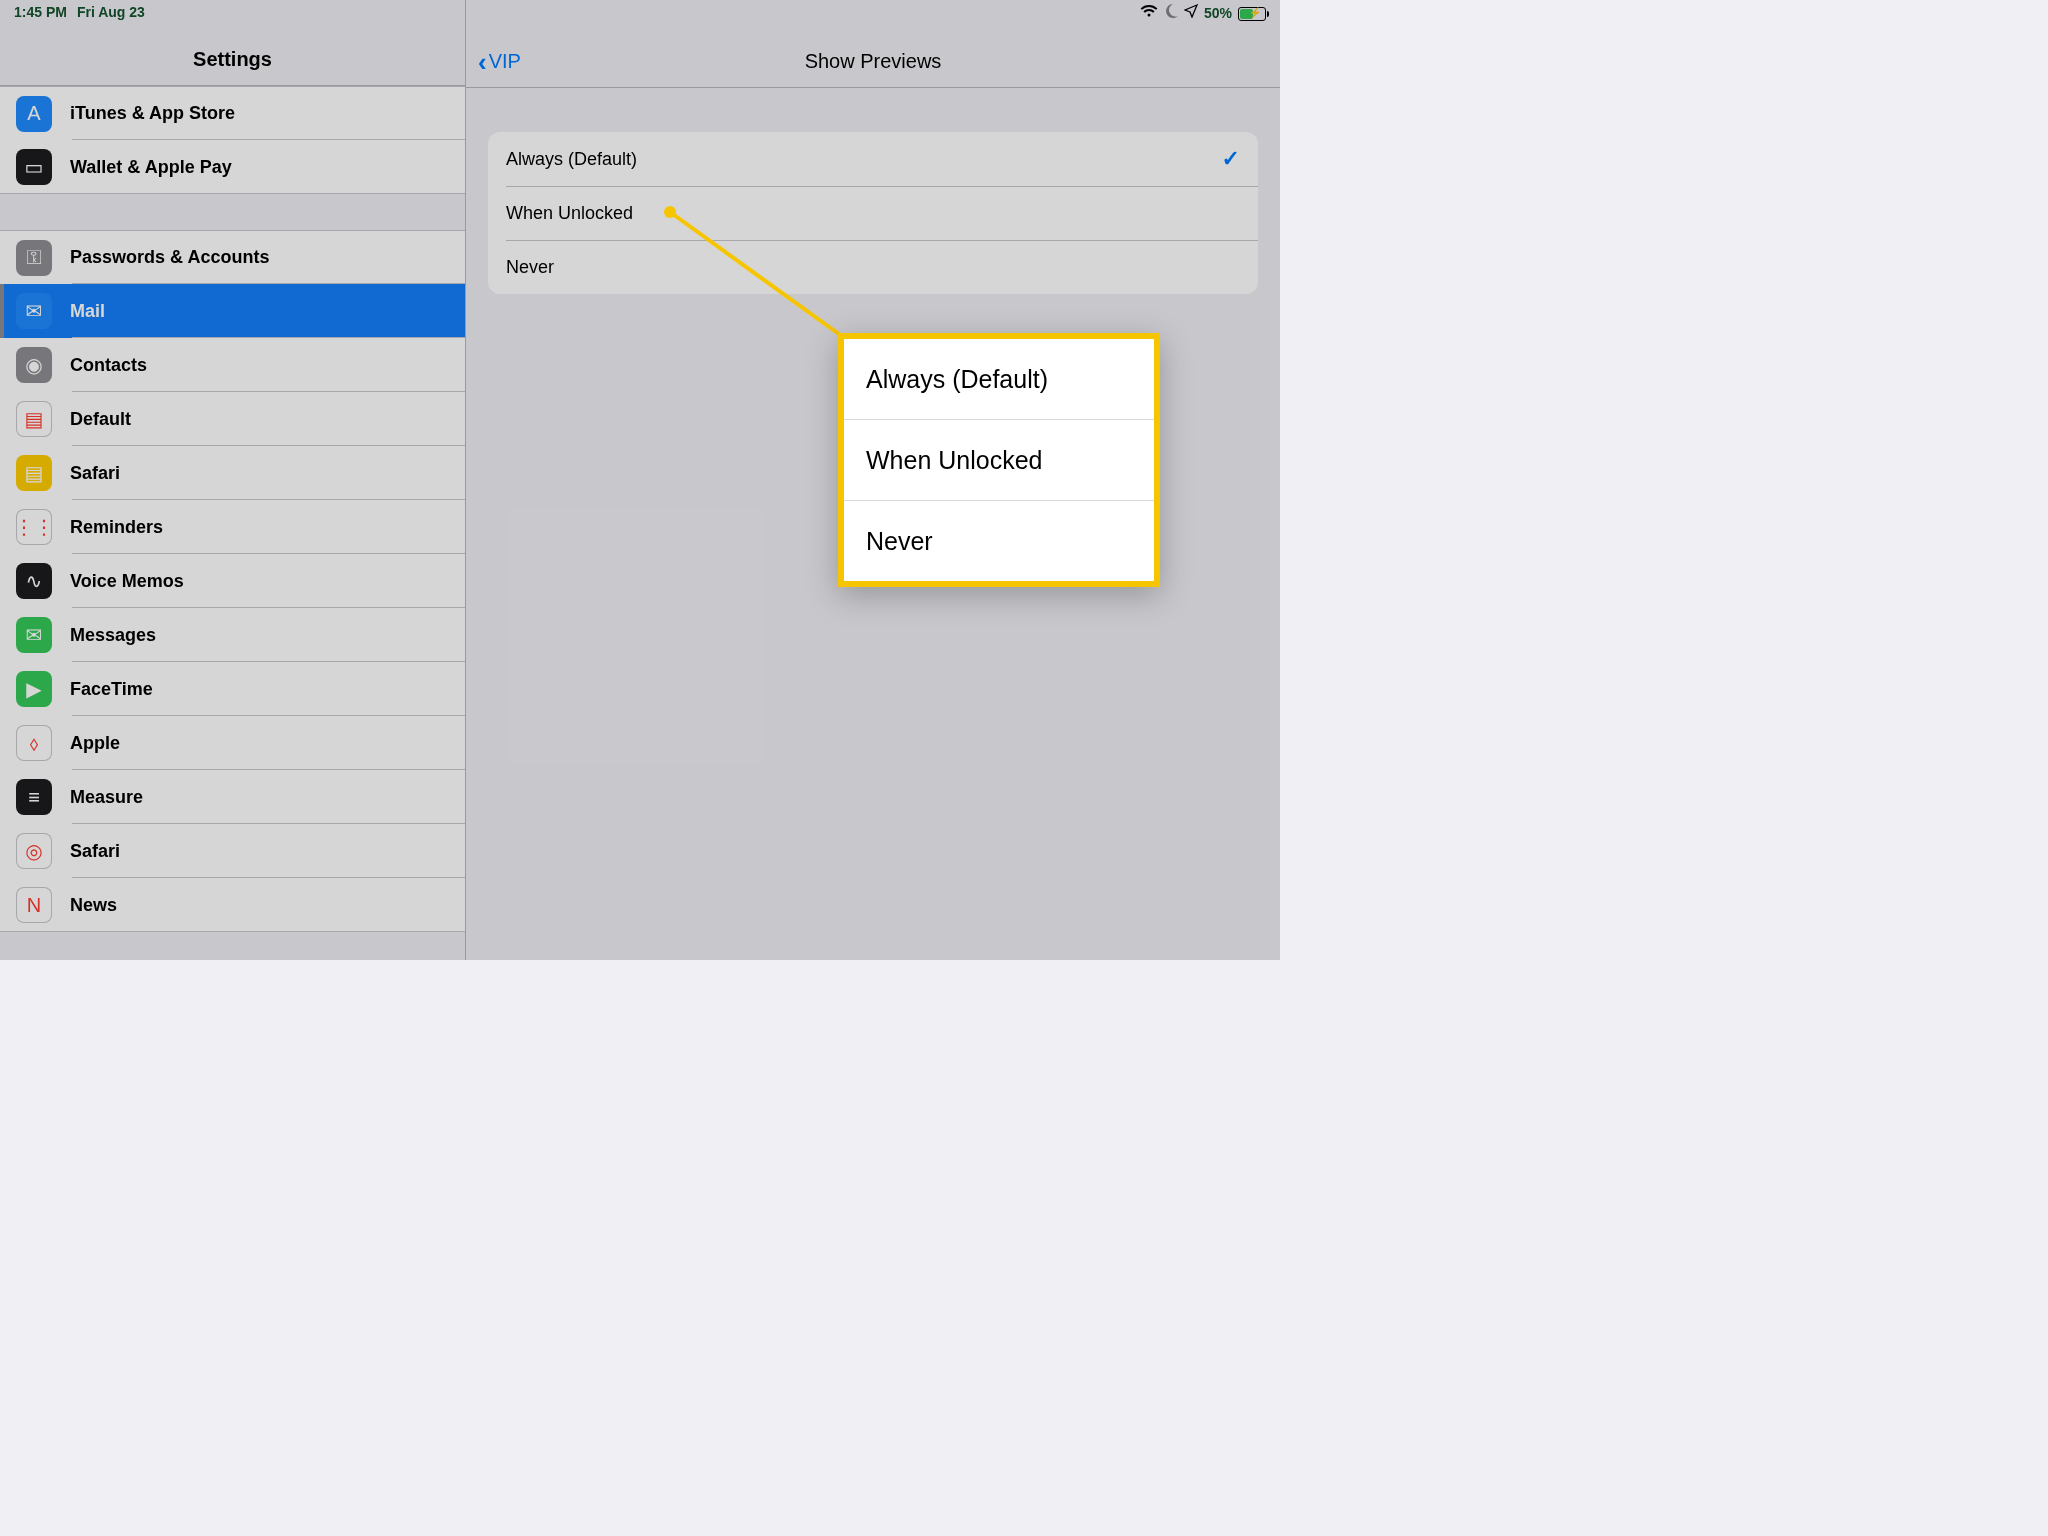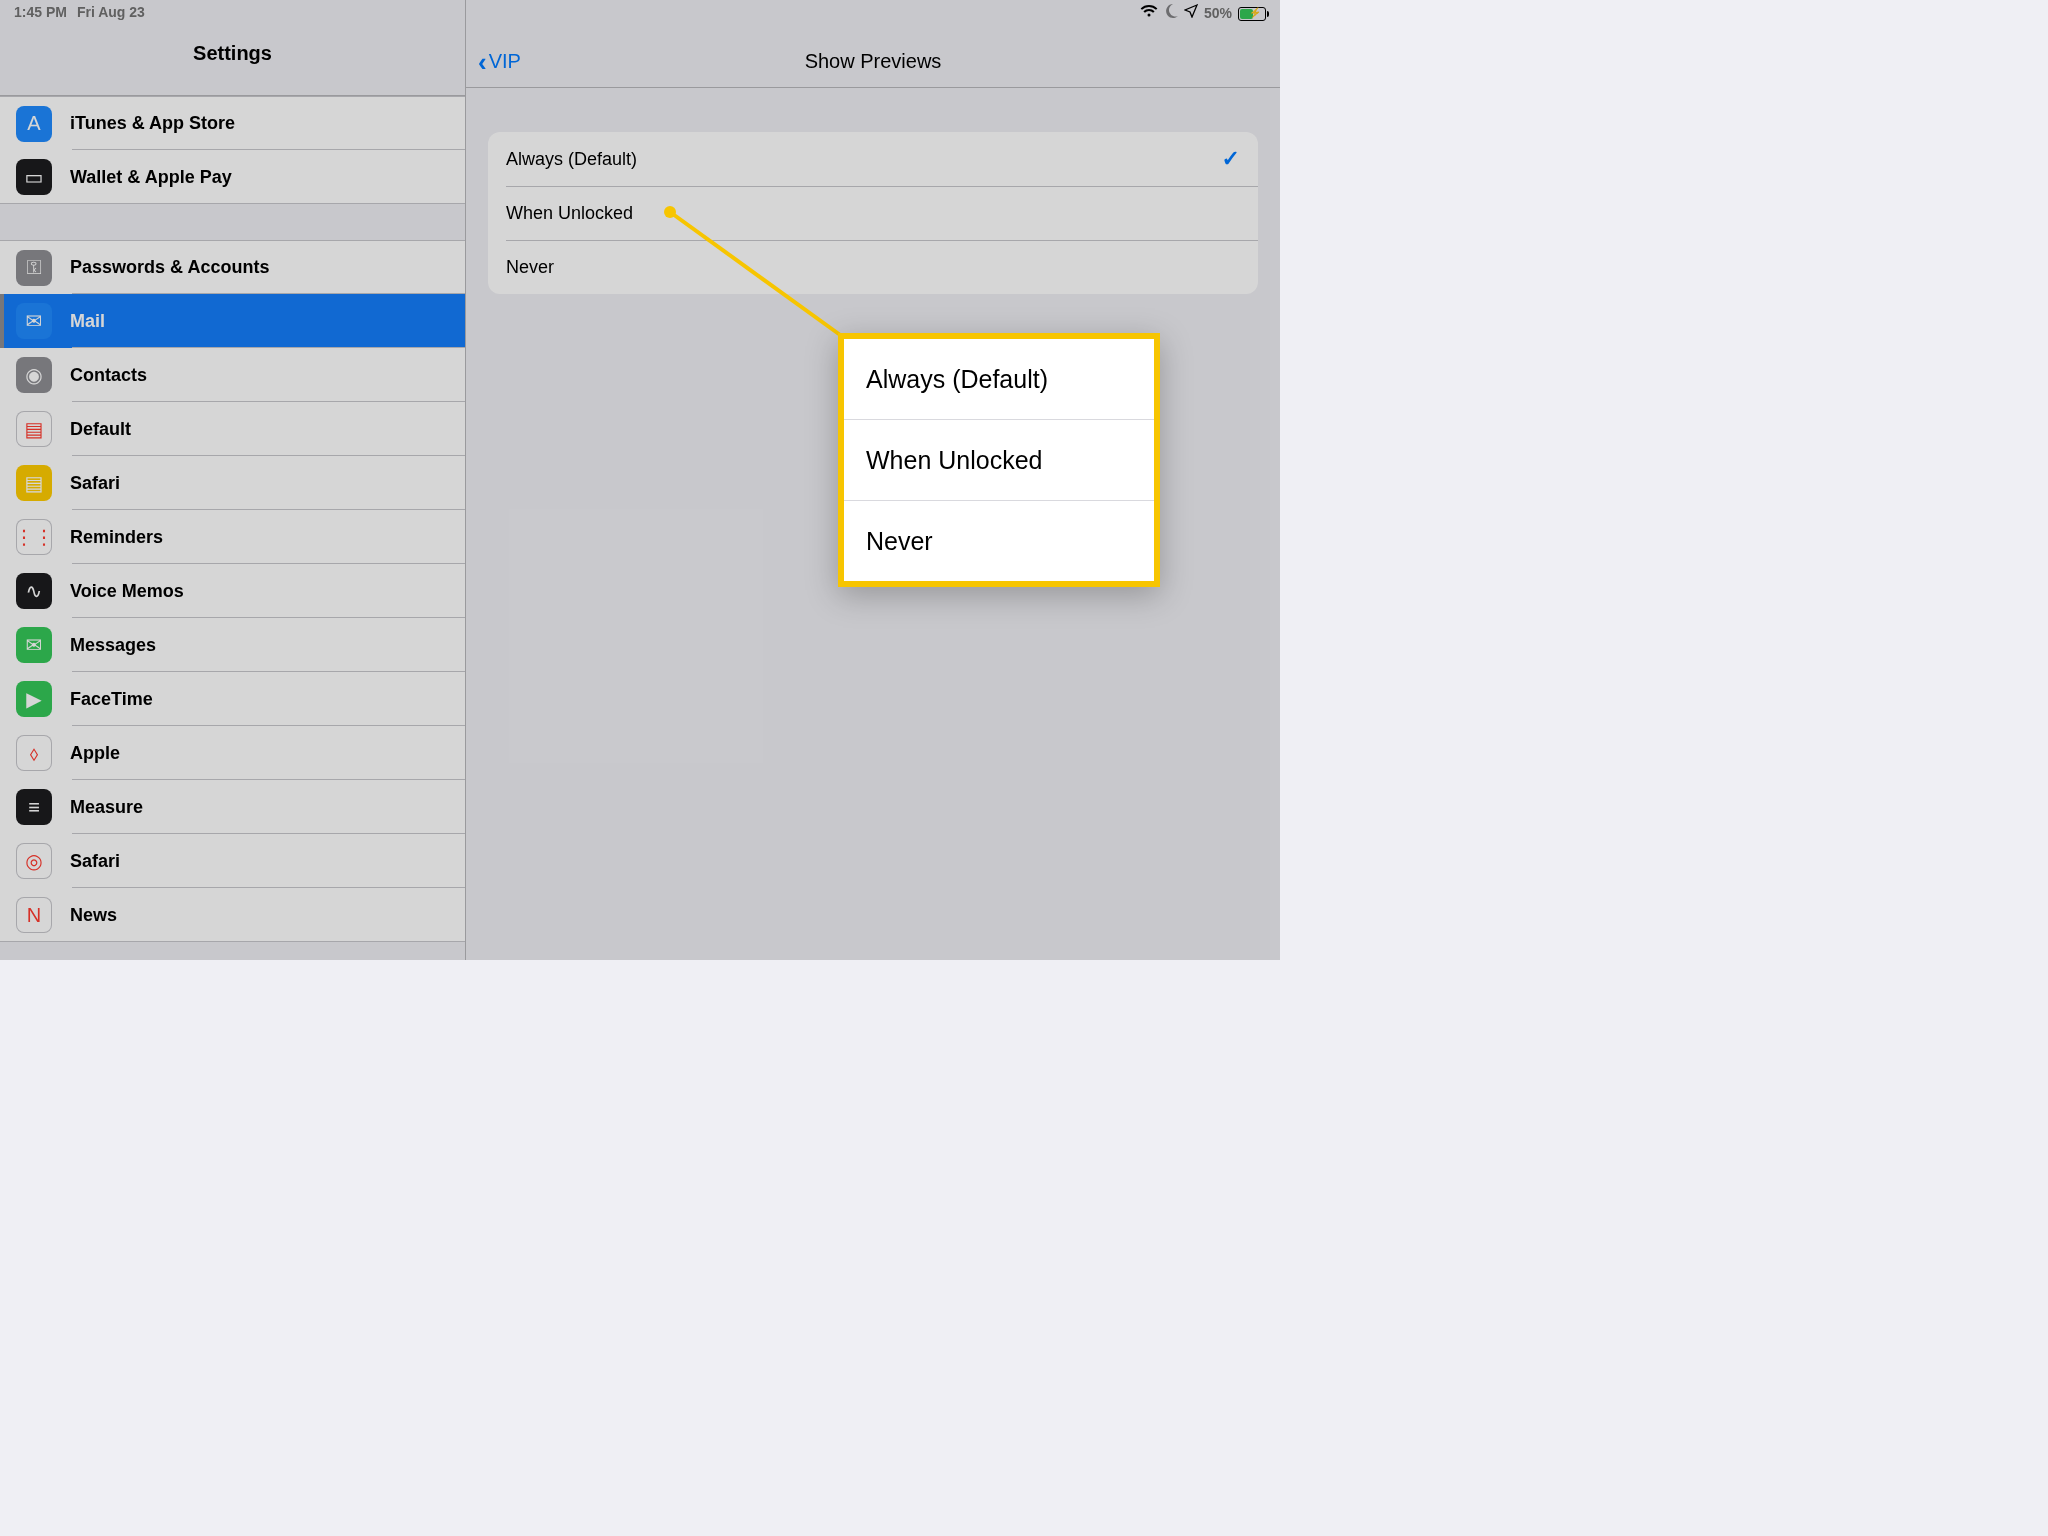--- a/index.html
+++ b/index.html
@@ -19,21 +19,21 @@
     top: 0; left: 0; right: 0;
     height: 24px;
     display: flex;
     align-items: center;
     justify-content: space-between;
     padding: 0 14px;
     font-size: 14px;
     font-weight: 600;
     box-sizing: border-box;
     z-index: 40;
-    color: #737373;
+    color: #14532d;
   }
   .status-left { display: flex; gap: 10px; align-items: center; }
   .status-right { display: flex; gap: 6px; align-items: flex-end; }
   .battery-outline {
     width: 26px; height: 12px;
     border: 1px solid #000; border-radius: 3px;
     position: relative; display: inline-block;
   }
   .battery-outline::after {
     content: ""; position: absolute; right: -4px; top: 3px;
@@ -48,23 +48,23 @@
   
   .sidebar {
     position: absolute;
     left: 0; top: 0;
     width: 466px; height: 960px;
     background: #efeff4;
     border-right: 1px solid #b8b8bc;
     box-sizing: border-box;
   }
   .sidebar-header {
-    height: 96px;
+    height: 86px;
     display: flex; align-items: flex-end; justify-content: center;
-    padding-bottom: 30px;
+    padding-bottom: 14px;
     border-bottom: 1px solid #b8b8bc;
     box-sizing: border-box;
     font-size: 20px; font-weight: 700;
   }
 
   .group-gap { height: 36px; }
 
   .sb-row {
     height: 54px;
     display: flex; align-items: center;

